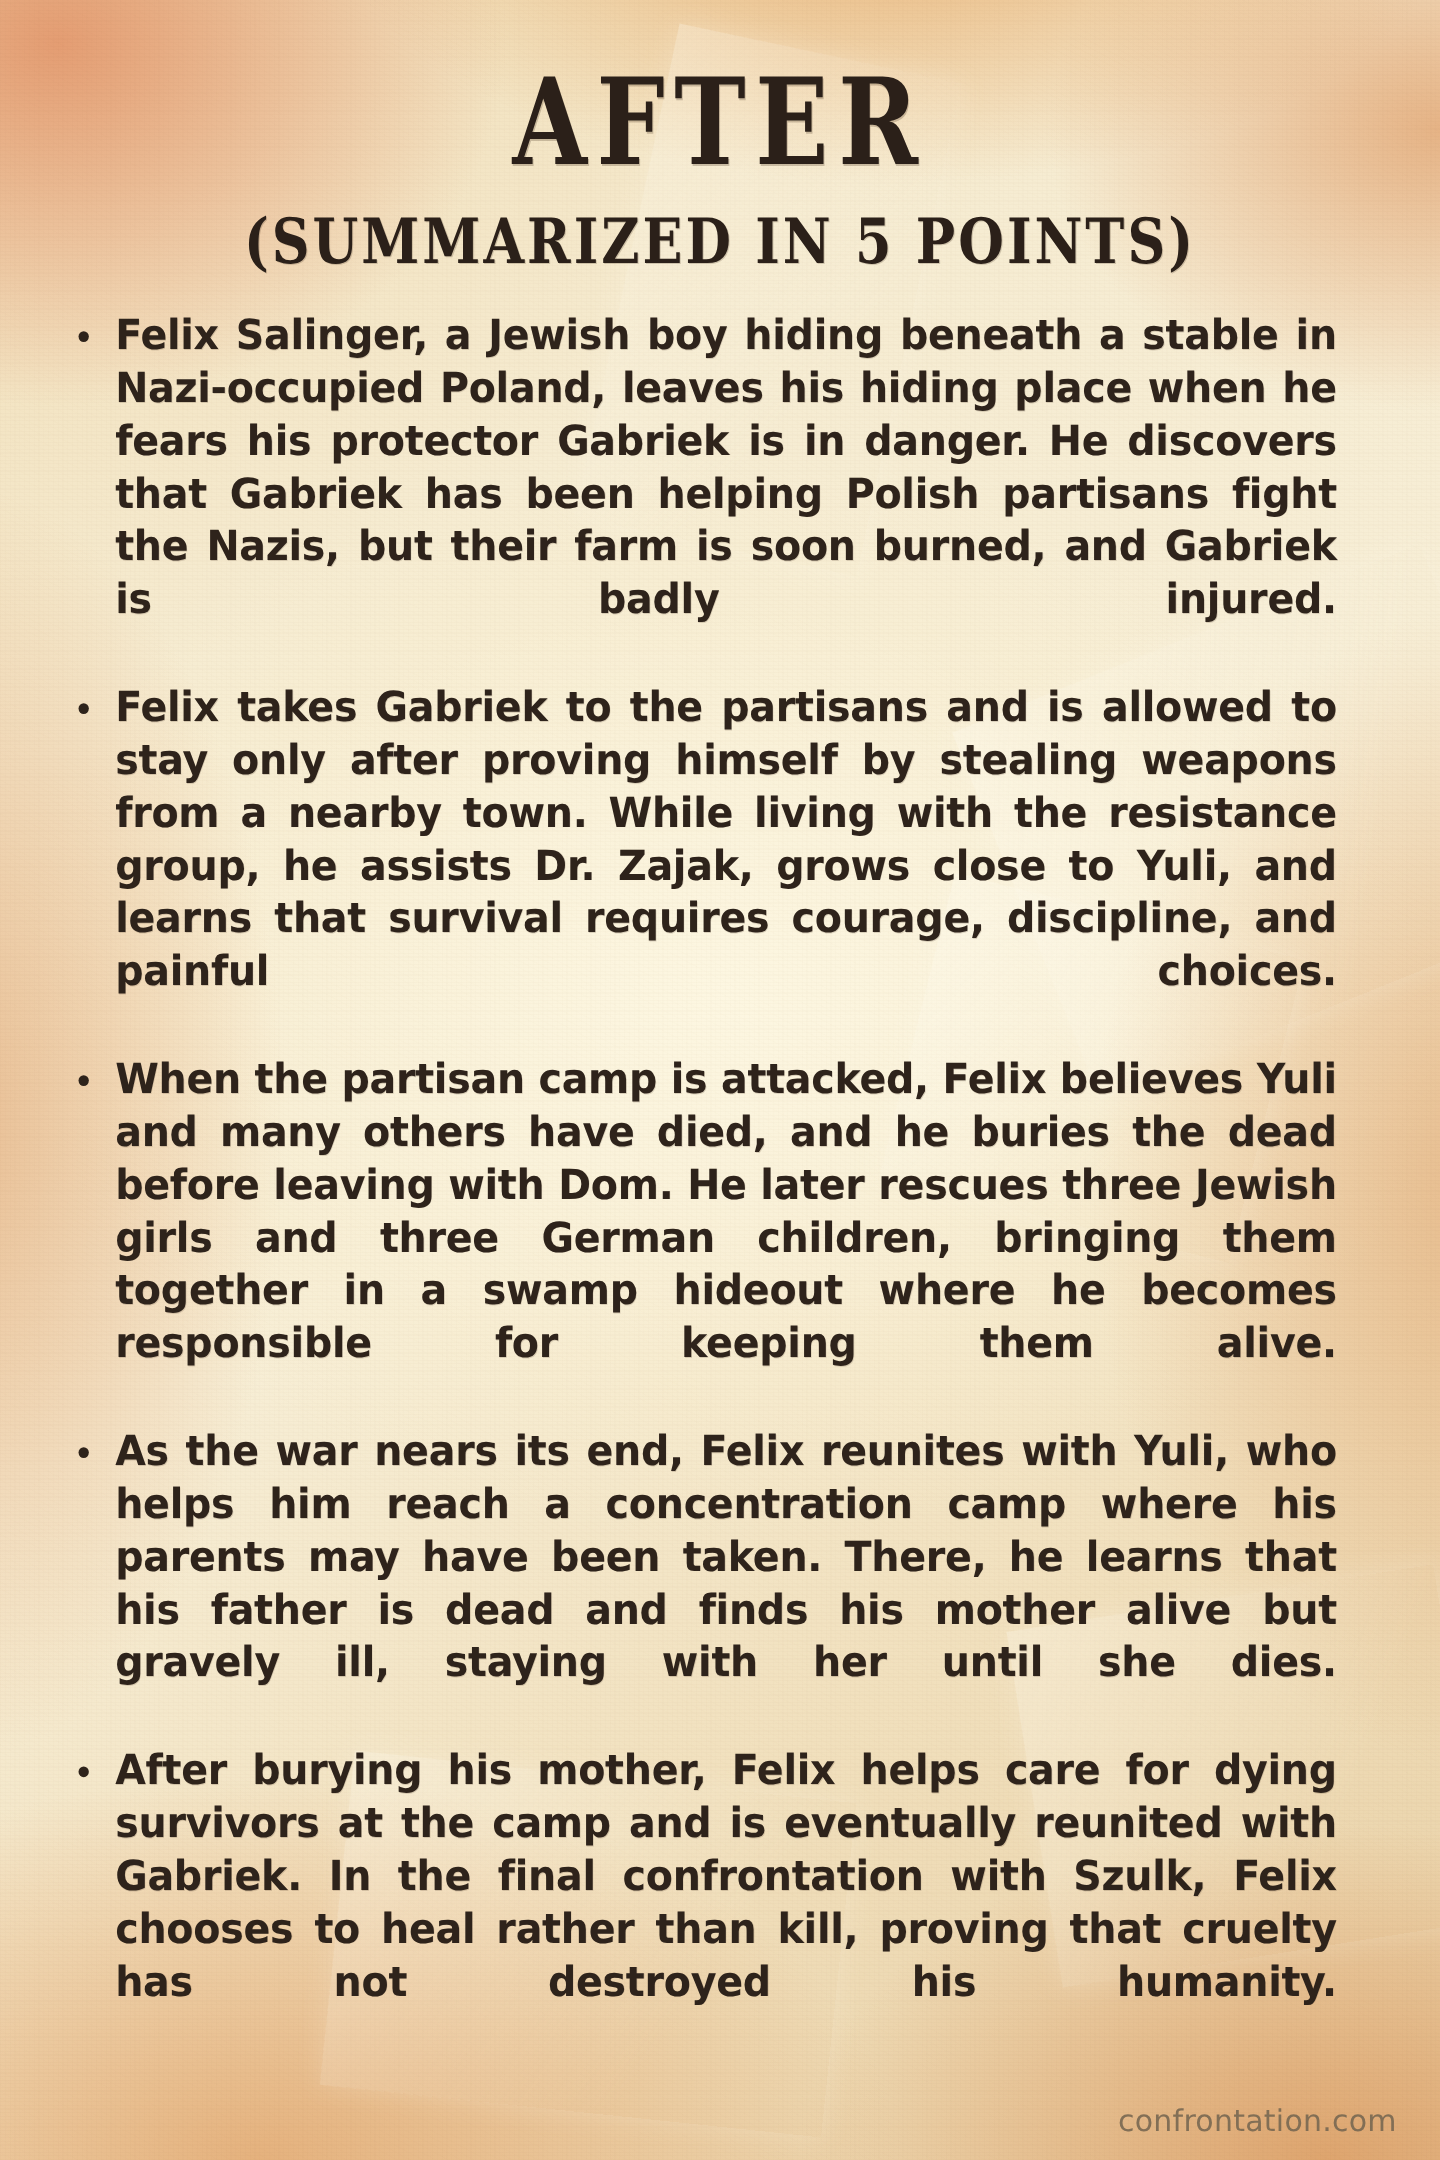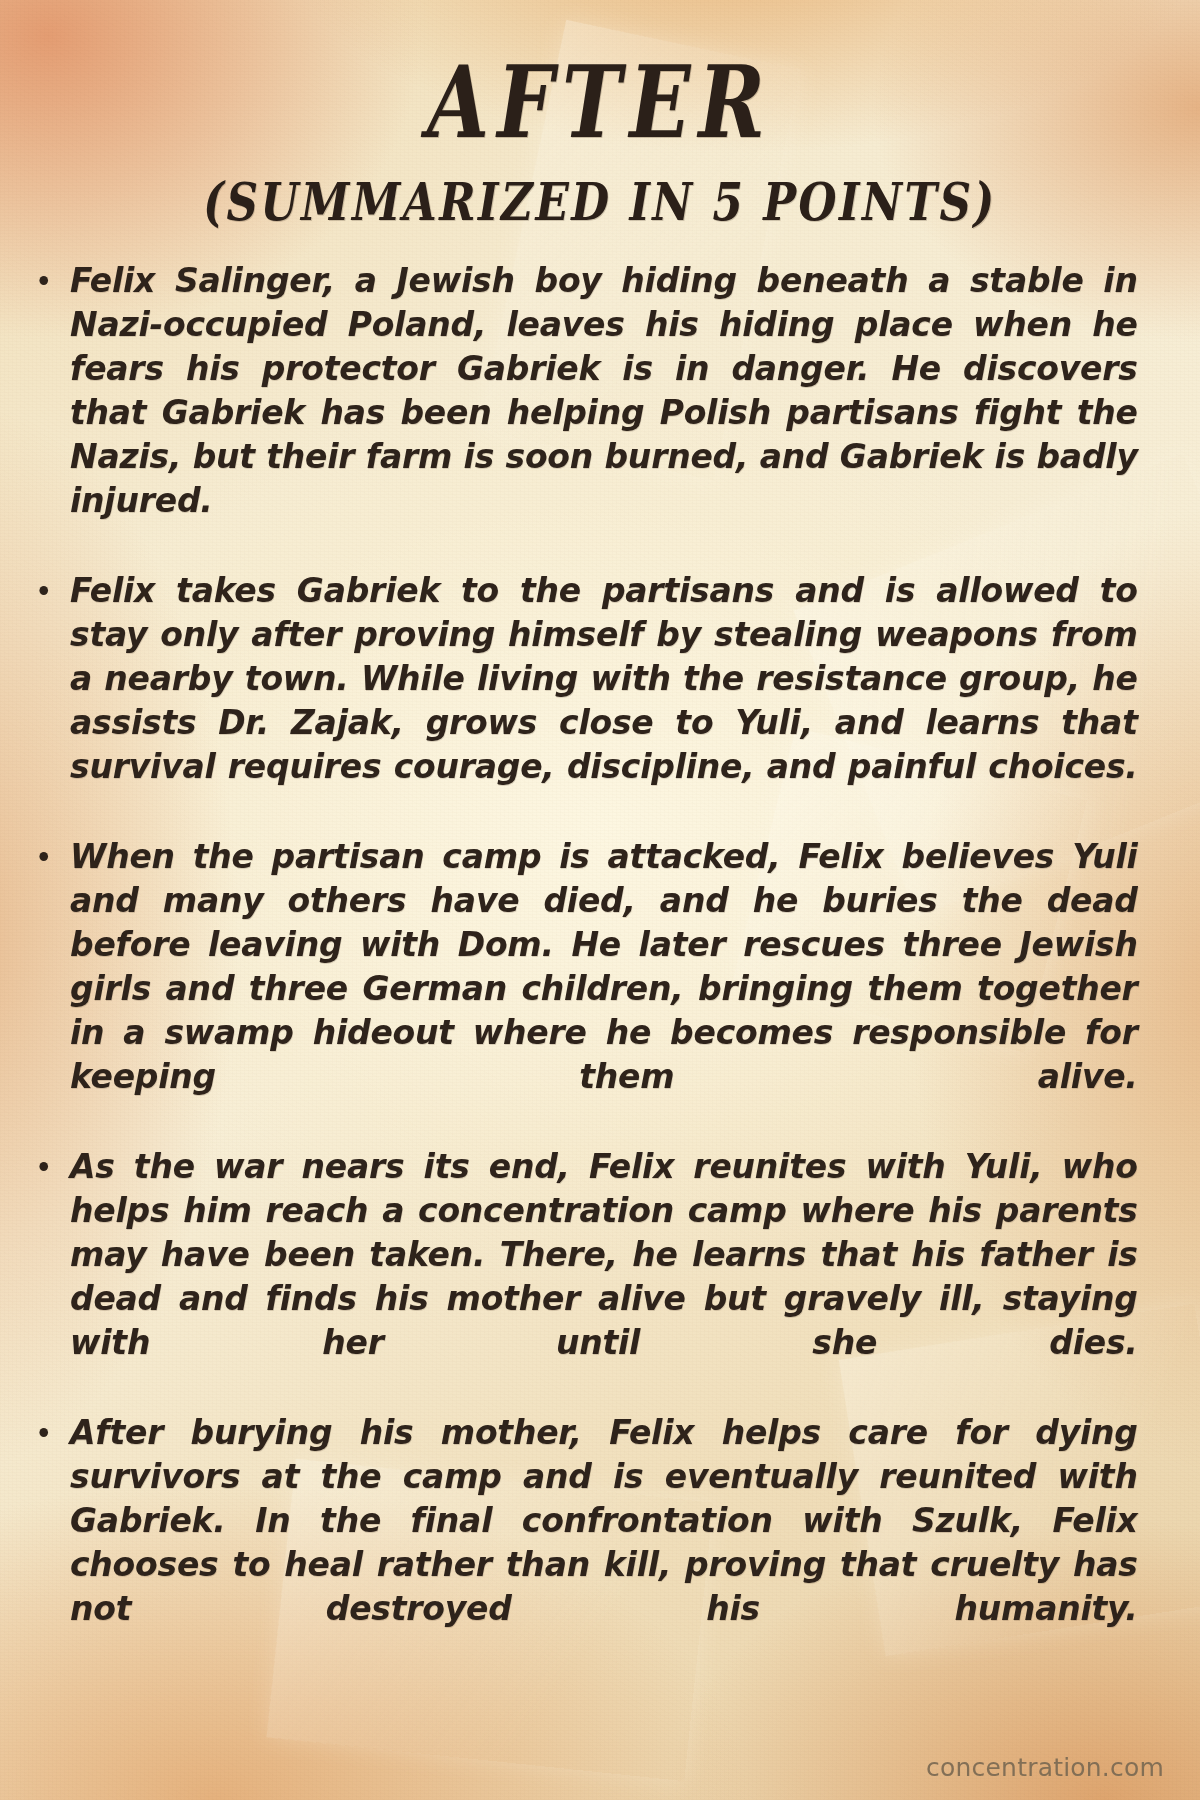--- a/index.html
+++ b/index.html
@@ -65,22 +65,21 @@
   .crease.c3 { top: 1330px; right: -20px; width: 360px; height: 300px; transform: rotate(-9deg);
                background: linear-gradient(200deg, rgba(255,252,241,0.42), rgba(255,252,241,0.0) 70%); }
   .crease.c4 { top: 1480px; left: 280px; width: 420px; height: 280px; transform: rotate(6deg);
                background: linear-gradient(10deg, rgba(255,252,241,0.40), rgba(255,252,241,0.0) 72%); }
   .crease.c5 { top: 40px;  left: 520px; width: 240px; height: 420px; transform: rotate(12deg);
                background: linear-gradient(85deg, rgba(255,253,246,0.30), rgba(255,253,246,0.0) 72%); }
 
   #content {
     position: relative;
     z-index: 3;
-    padding: 0 6px;
-    font-style: italic;
+    padding: 0 32px;
   }
 
   #title {
     margin: 52px 0 0 0;
     text-align: center;
     font-family: "DejaVu Serif", serif;
     font-weight: 700;
     font-size: 100px;
     line-height: 1.0;
     letter-spacing: 10px;
@@ -195,15 +194,15 @@
         <span class="txt">As the war nears its end, Felix reunites with Yuli, who helps him reach a concentration camp where his parents may have been taken. There, he learns that his father is dead and finds his mother alive but gravely ill, staying with her until she dies.</span>
       </li>
       <li>
         <span class="bullet-dot"></span>
         <span class="txt">After burying his mother, Felix helps care for dying survivors at the camp and is eventually reunited with Gabriek. In the final confrontation with Szulk, Felix chooses to heal rather than kill, proving that cruelty has not destroyed his humanity.</span>
       </li>
     </ul>
 
   </div>
 
-  <div id="watermark">concentration.com</div>
+  <div id="watermark">confrontation.com</div>
 
 </div>
 
 </body></html>

